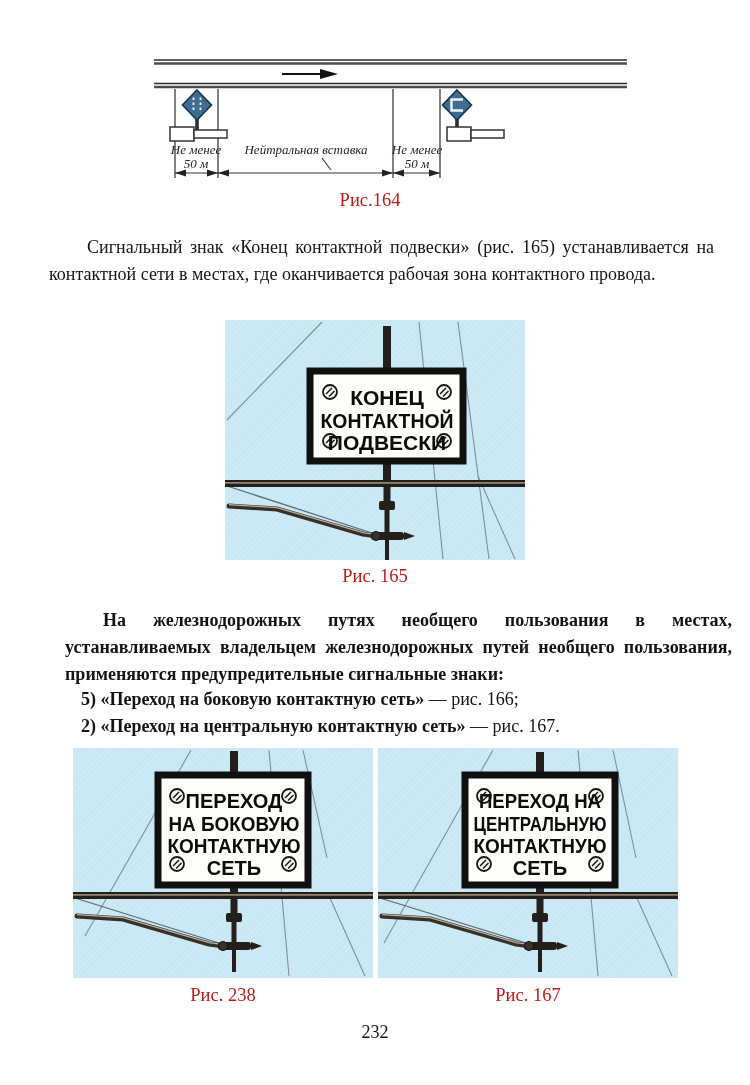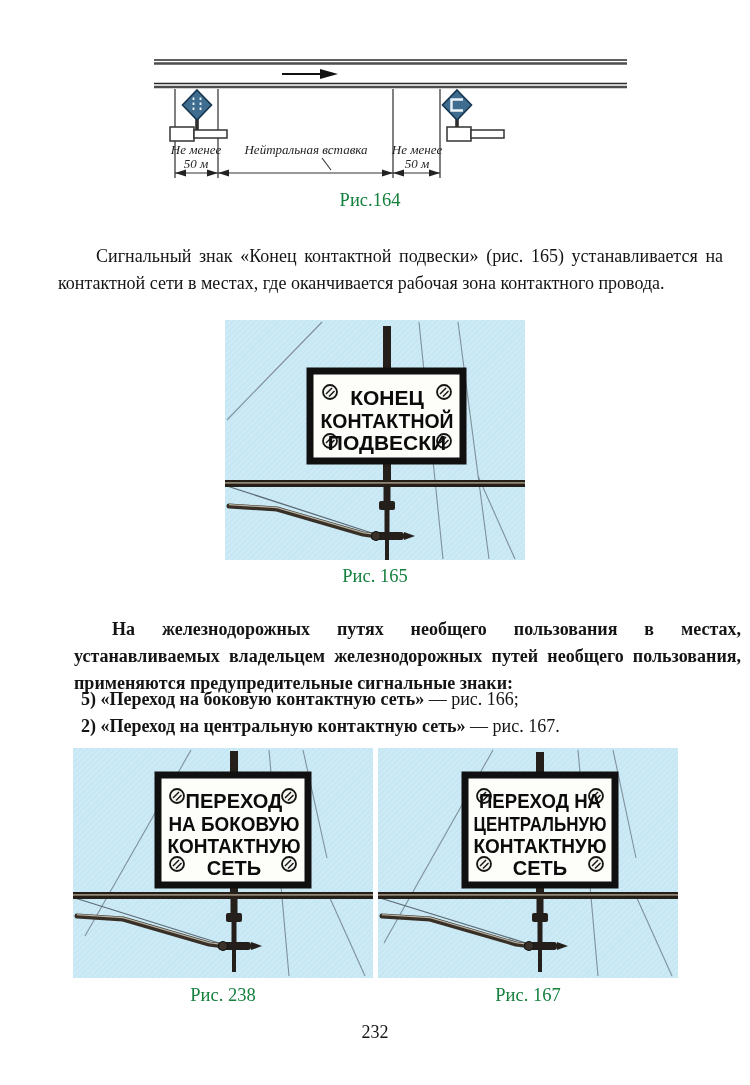--- a/index.html
+++ b/index.html
@@ -3,29 +3,29 @@
 <meta charset="utf-8">
 <style>
   html,body{margin:0;padding:0;background:#ffffff;}
   .page{
     position:relative;width:750px;height:1080px;background:#ffffff;
     font-family:"Liberation Serif","DejaVu Serif",serif;color:#1a1a1a;overflow:hidden;
   }
   .abs{position:absolute;}
   .body-text{
     position:absolute;font-size:18px;line-height:27px;text-align:justify;
-    text-indent:38px;margin:13px;color:#141414;
+    text-indent:38px;margin:4px;color:#141414;
   }
   .bold{font-weight:bold;}
   .list-item{
     position:absolute;font-size:18px;line-height:27px;color:#141414;white-space:nowrap;
   }
   .list-item b{font-weight:bold;}
   .caption{
-    position:absolute;font-size:18.5px;color:#15803d;text-align:center;
+    position:absolute;font-size:18.5px;color:#b91c1c;text-align:center;
   }
   .photo{
     position:absolute;background:#f9a8d4;
   }
   .photo svg{display:block;width:100%;height:100%;}
   .diagram-label{
     font-family:"Liberation Serif","DejaVu Serif",serif;font-style:italic;
     font-size:13px;fill:#1f1f1f;
   }
   .sign-text{

